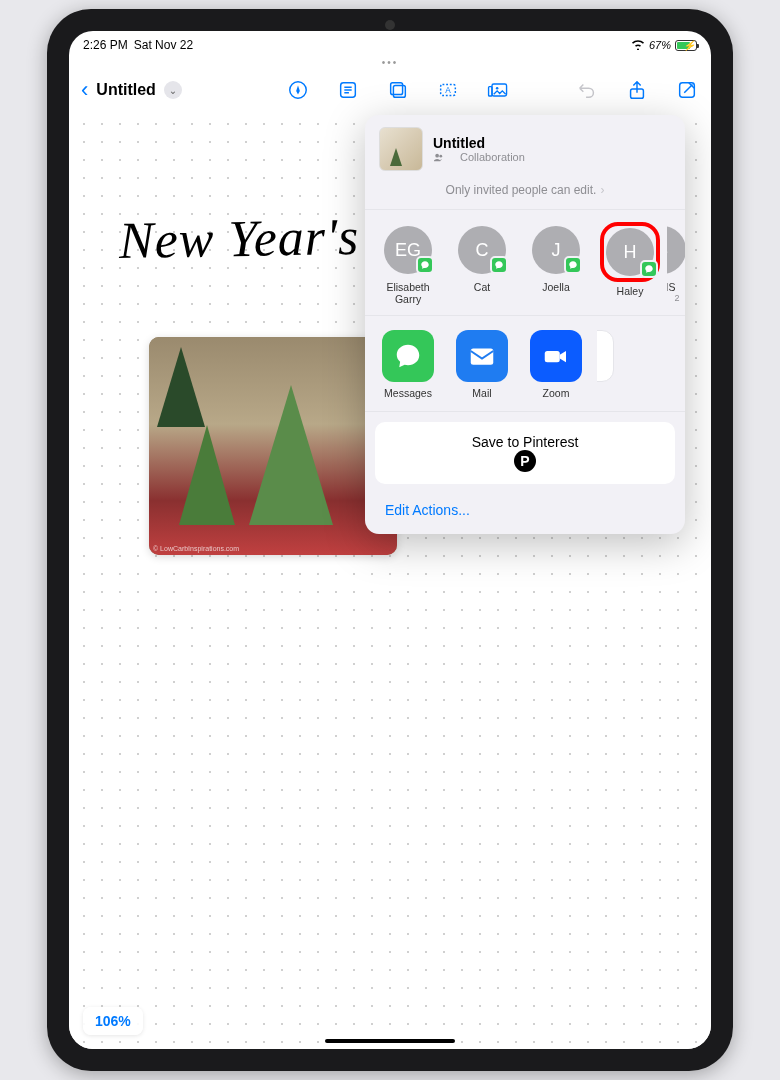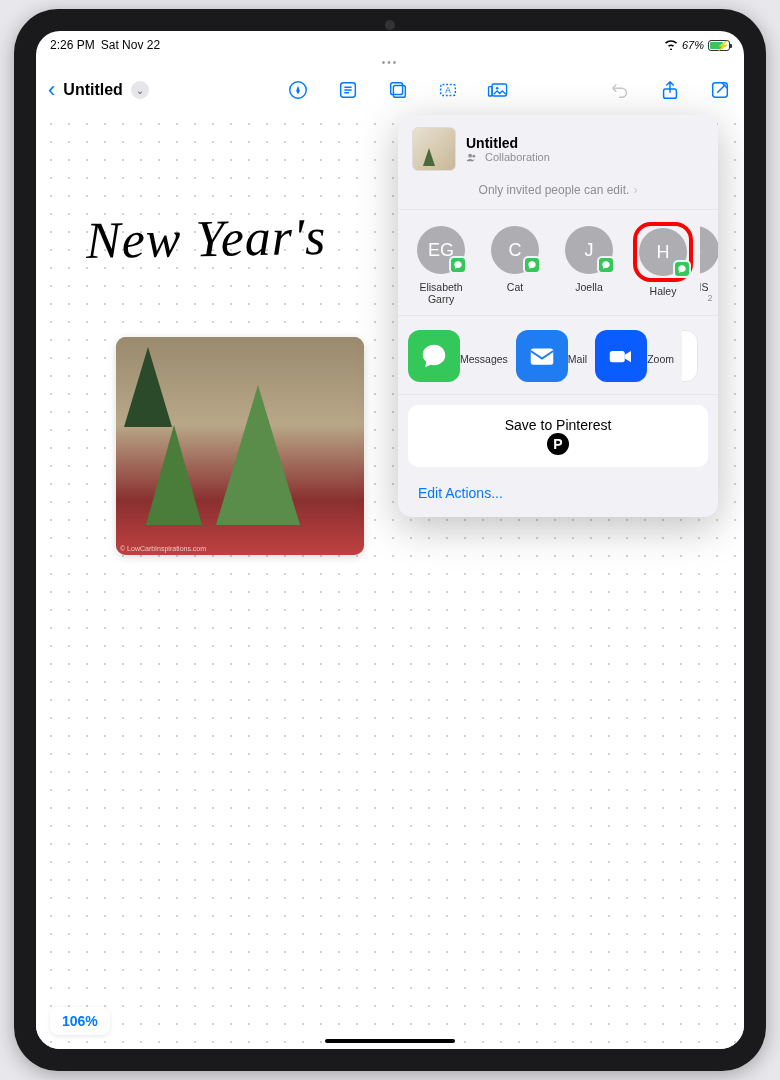--- a/index.html
+++ b/index.html
@@ -6,21 +6,21 @@
   body {
     font-family: -apple-system, BlinkMacSystemFont, "Segoe UI", Helvetica, Arial, sans-serif;
     background: #e8e8ec;
     width: 780px;
     height: 1080px;
     display: flex;
     align-items: center;
     justify-content: center;
   }
   .ipad-frame {
-    width: 752px;
+    width: 686px;
     height: 1062px;
     background: #1a1a1c;
     border-radius: 44px;
     padding: 22px;
     position: relative;
     box-shadow: 0 4px 20px rgba(0,0,0,0.3);
   }
   .camera {
     position: absolute;
     top: 11px;
@@ -143,21 +143,21 @@
   }
   .pop-thumb {
     width:44px; height:44px; border-radius:6px;
     background: linear-gradient(135deg,#e8e0d0,#c8b898);
     border:1px solid #ddd; position:relative; overflow:hidden;
   }
   .pop-thumb::after{ content:''; position:absolute; bottom:4px; left:10px; width:0;height:0;
     border-left:6px solid transparent; border-right:6px solid transparent; border-bottom:18px solid #4a6a3a;}
   .pop-title-block { flex:1; }
   .pop-title { font-size:14px; font-weight:600; }
-  .pop-sub { font-size:11px; color:#8e8e93; display:flex; align-items:center; gap:8px;}
+  .pop-sub { font-size:11px; color:#8e8e93; display:flex; align-items:center; gap:16px;}
   .pop-perm {
     text-align:center; font-size:12px; color:#8e8e93; padding:4px 0 12px;
     border-bottom:1px solid #e5e5ea;
   }
   .pop-perm .chev { color:#c7c7cc; margin-left:4px;}
   .contacts-row {
     display:flex; gap:8px; padding:14px 10px 10px; overflow:hidden;
     border-bottom:1px solid #e5e5ea;
   }
   .contact {
@@ -182,21 +182,21 @@
   .msg-badge svg { width:10px; height:10px; fill:#fff;}
   .contact-name { margin-top:5px; line-height:1.15; max-width:62px;}
   .contact.partial { flex:0 0 20px; overflow:hidden; margin-left:-4px;}
   .contact.partial .avatar { margin-left: -30px;}
   .contact.partial .contact-name { margin-left:-20px;}
   .sub-count { font-size:9px; color:#8e8e93;}
   .apps-row {
     display:flex; gap:8px; padding:14px 10px 12px;
     border-bottom:1px solid #e5e5ea;
   }
-  .app { flex:0 0 66px; display:flex; flex-direction:row; align-items:center; font-size:10.5px; color:#333;}
+  .app { flex:0 0 66px; display:flex; flex-direction:column; align-items:center; font-size:10.5px; color:#333;}
   .app-icon {
     width:52px; height:52px; border-radius:12px; display:flex;
     align-items:center; justify-content:center; color:#fff; font-size:24px;
   }
   .app-name { margin-top:5px;}
   .icon-messages { background:#34c759;}
   .icon-mail { background:#1f7cf1;}
   .icon-slack { background:#fff; border:1px solid #e5e5ea;}
   .icon-zoom { background:#0b5cff;}
   .app.partial { flex:0 0 18px; overflow:hidden;}

